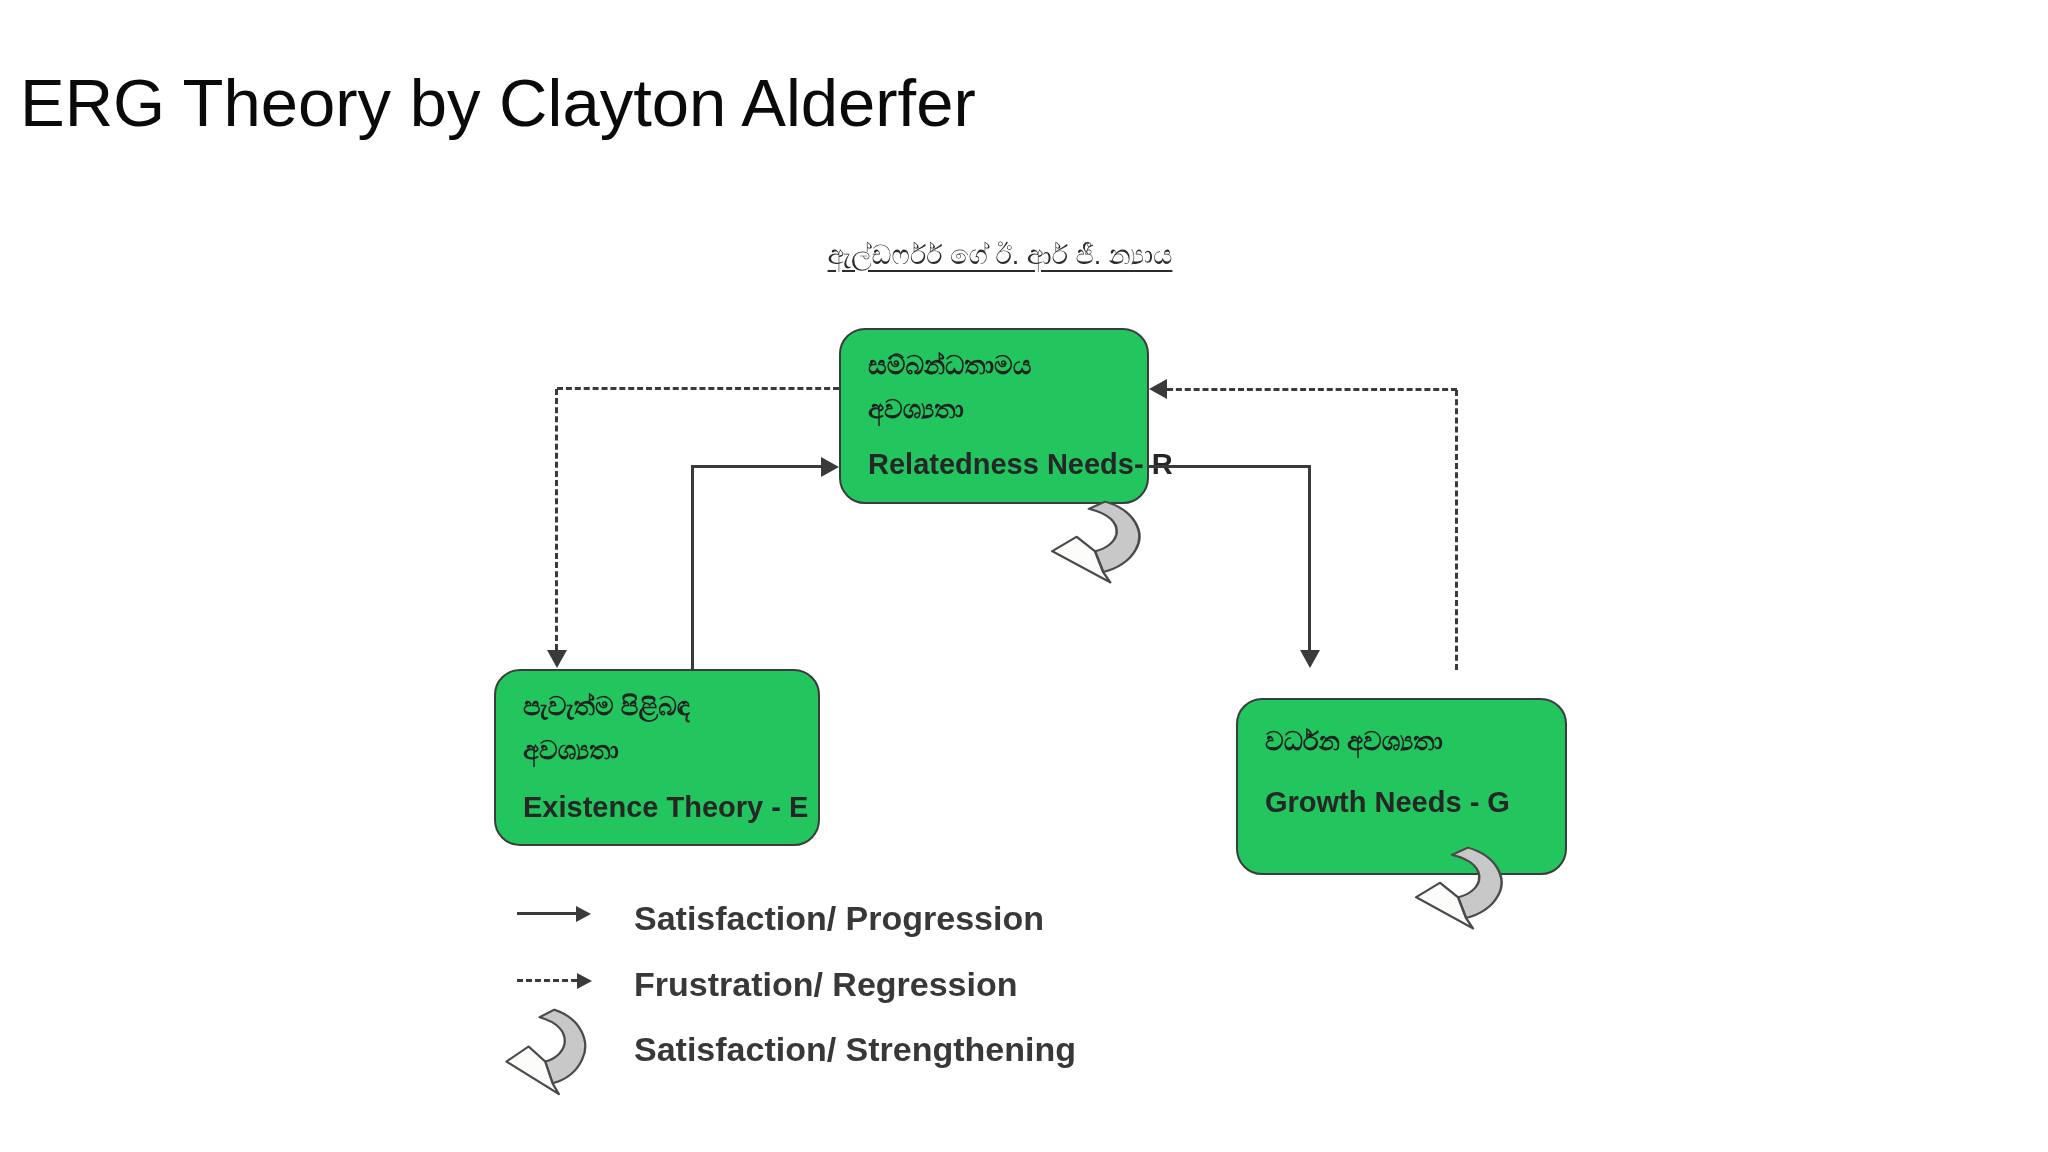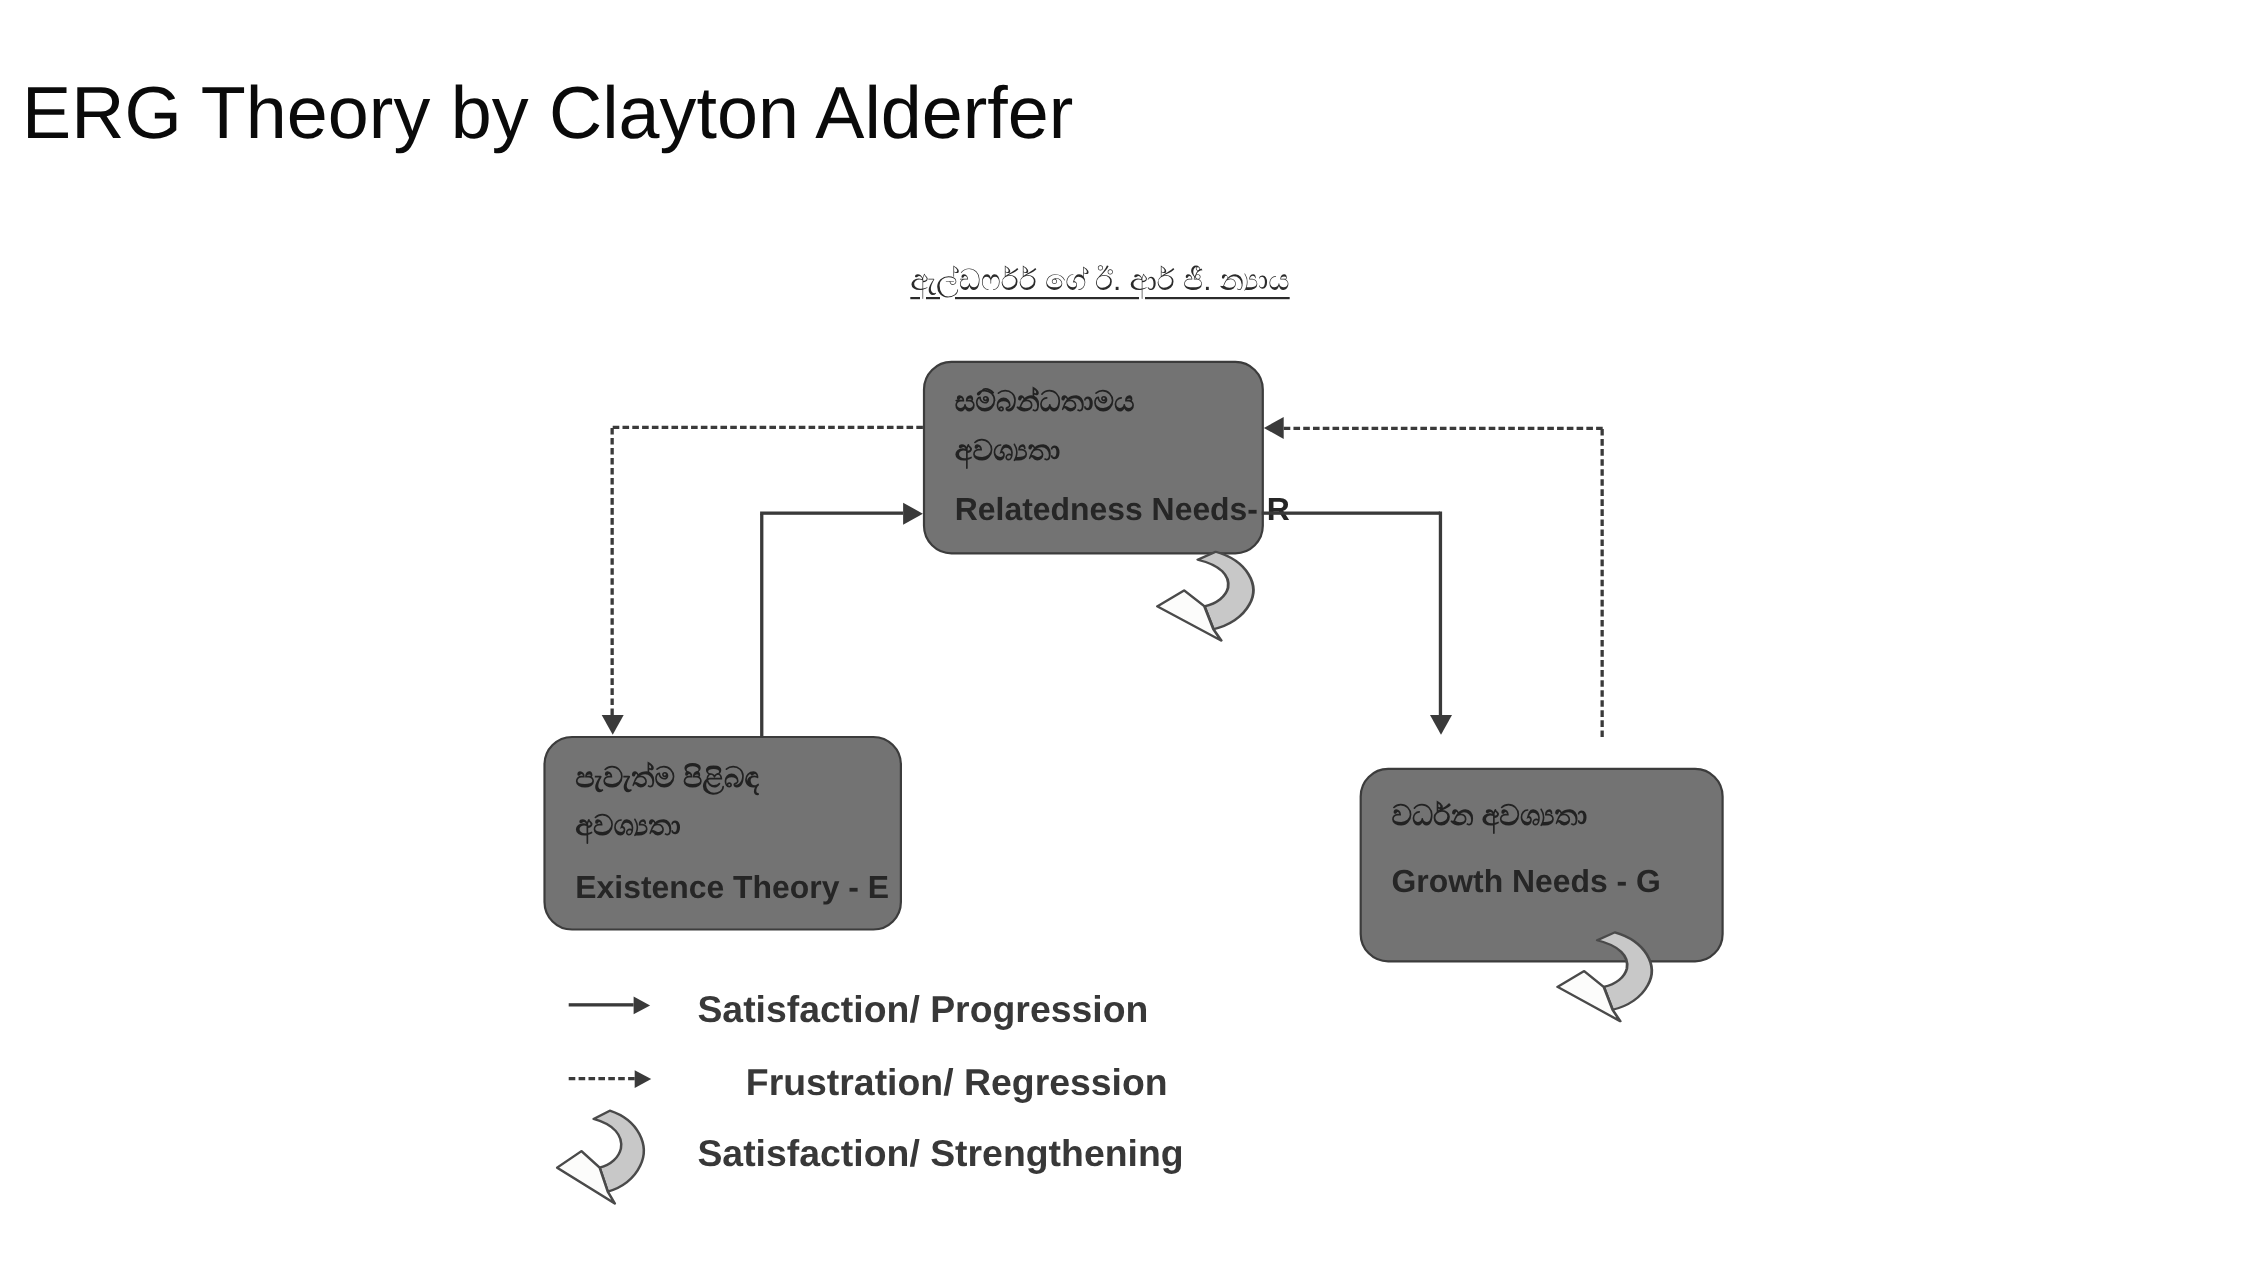--- a/index.html
+++ b/index.html
@@ -16,21 +16,21 @@
     position:absolute;left:20px;top:64px;font-size:67px;font-weight:400;color:#0a0a0a;
     letter-spacing:0px;white-space:nowrap;
   }
   .sin-heading{
     position:absolute;left:800px;top:240px;width:400px;text-align:center;
     font-size:27px;font-weight:400;color:#2b2b2b;
     text-decoration:underline;text-underline-offset:6px;white-space:nowrap;
   }
   
   .node{
-    position:absolute;background:#737373;border:2.5px solid #3c3c3c;border-radius:26px;
+    position:absolute;background:#22c55e;border:2.5px solid #3c3c3c;border-radius:26px;
   }
   .node .sin1,.node .sin2{
     position:absolute;left:27px;font-size:26px;font-weight:700;color:#222;white-space:nowrap;
   }
   .node .sin1{top:20px}
   .node .sin2{top:64px}
   .node .eng{
     position:absolute;left:27px;font-size:29px;font-weight:700;color:#262626;white-space:nowrap;
   }
   #box-relatedness{left:839px;top:328px;width:306px;height:172px;}
@@ -53,21 +53,21 @@
   
   .curve{position:absolute;}
   .curve .band{fill:var(--band);stroke:#4a4a4a;stroke-width:2.5;stroke-linejoin:round;}
   .curve .head{fill:#fcfcfb;stroke:#4a4a4a;stroke-width:2.5;stroke-linejoin:round;}
   #curve-r{left:1046px;top:500px;width:102px;height:88px;}
   #curve-g{left:1410px;top:846px;width:100px;height:88px;}
   #curve-legend{left:501px;top:1008px;width:92px;height:92px;}
   
   .legend-label{position:absolute;font-size:34px;font-weight:700;color:#383838;white-space:nowrap;}
   #legend-label-1{left:634px;top:899px;}
-  #legend-label-2{left:634px;top:965px;margin-left:44px;}
+  #legend-label-2{left:634px;top:965px;}
   #legend-label-3{left:634px;top:1030px;}
 </style>
 </head>
 <body>
 
 <div class="slide">
 
   <div class="title">ERG Theory by Clayton Alderfer</div>
 
   <div class="sin-heading">ඇල්ඩර්ෆර් ගේ ඊ. ආර් ජී. න්‍යාය</div>

